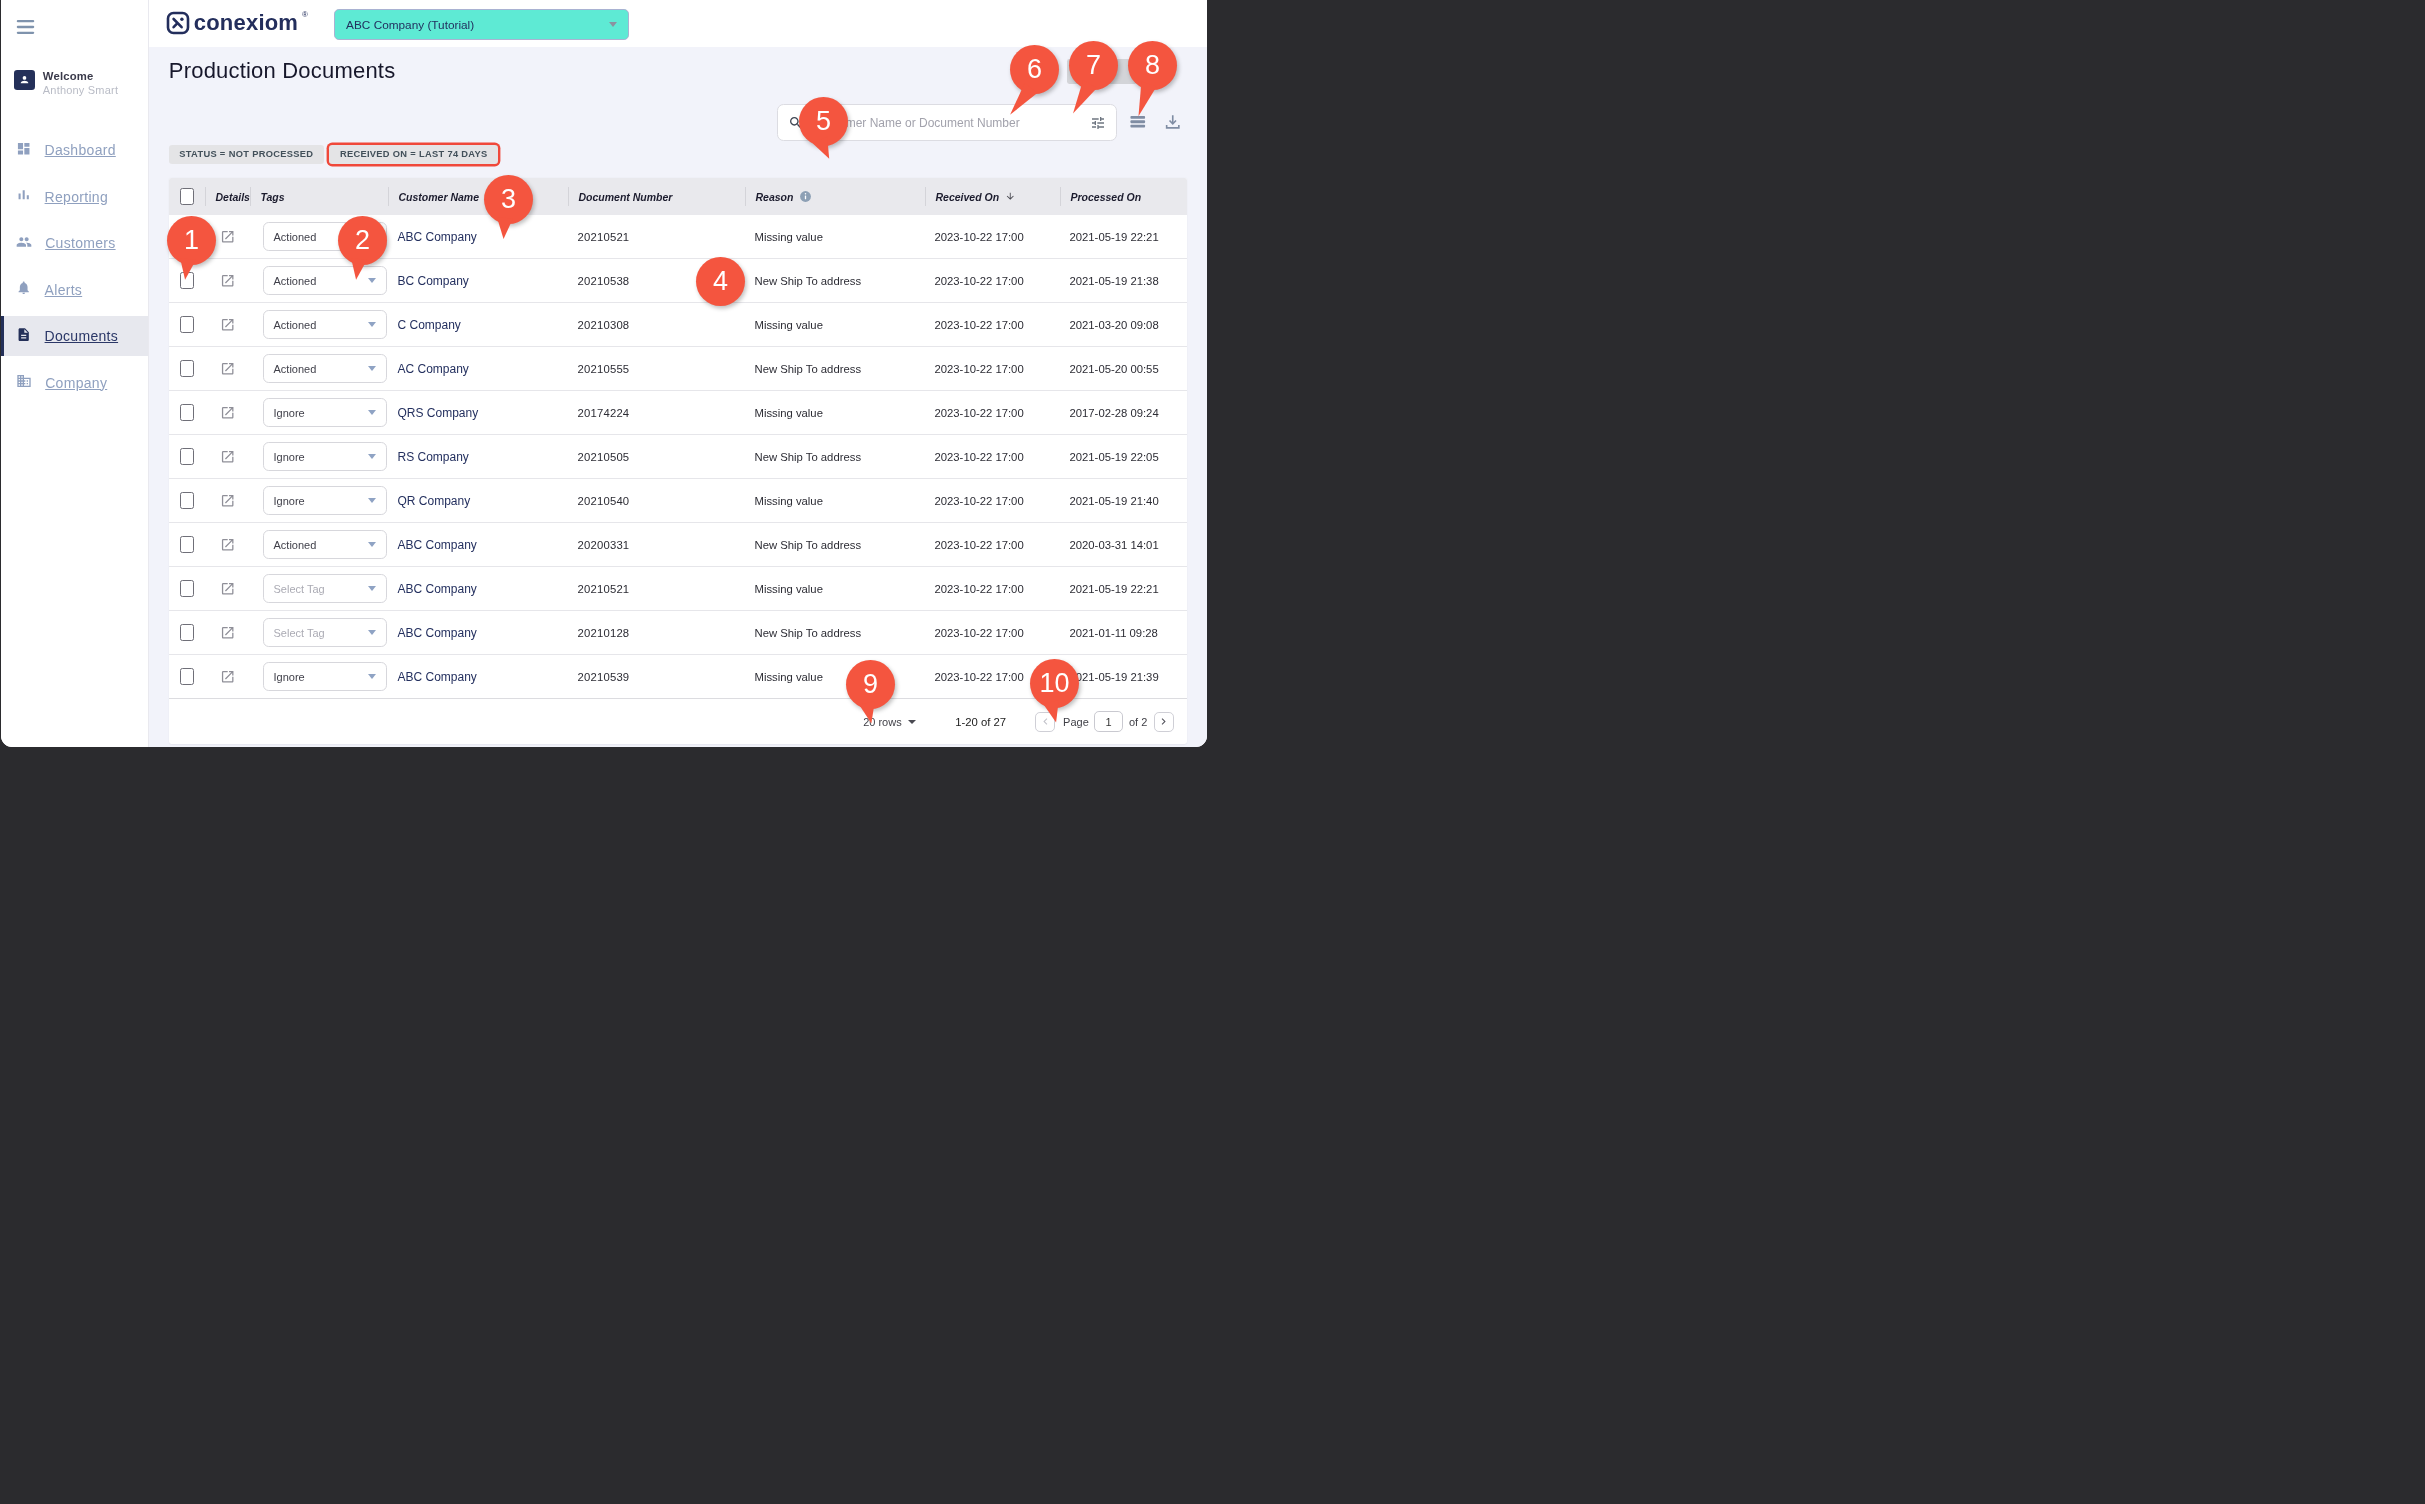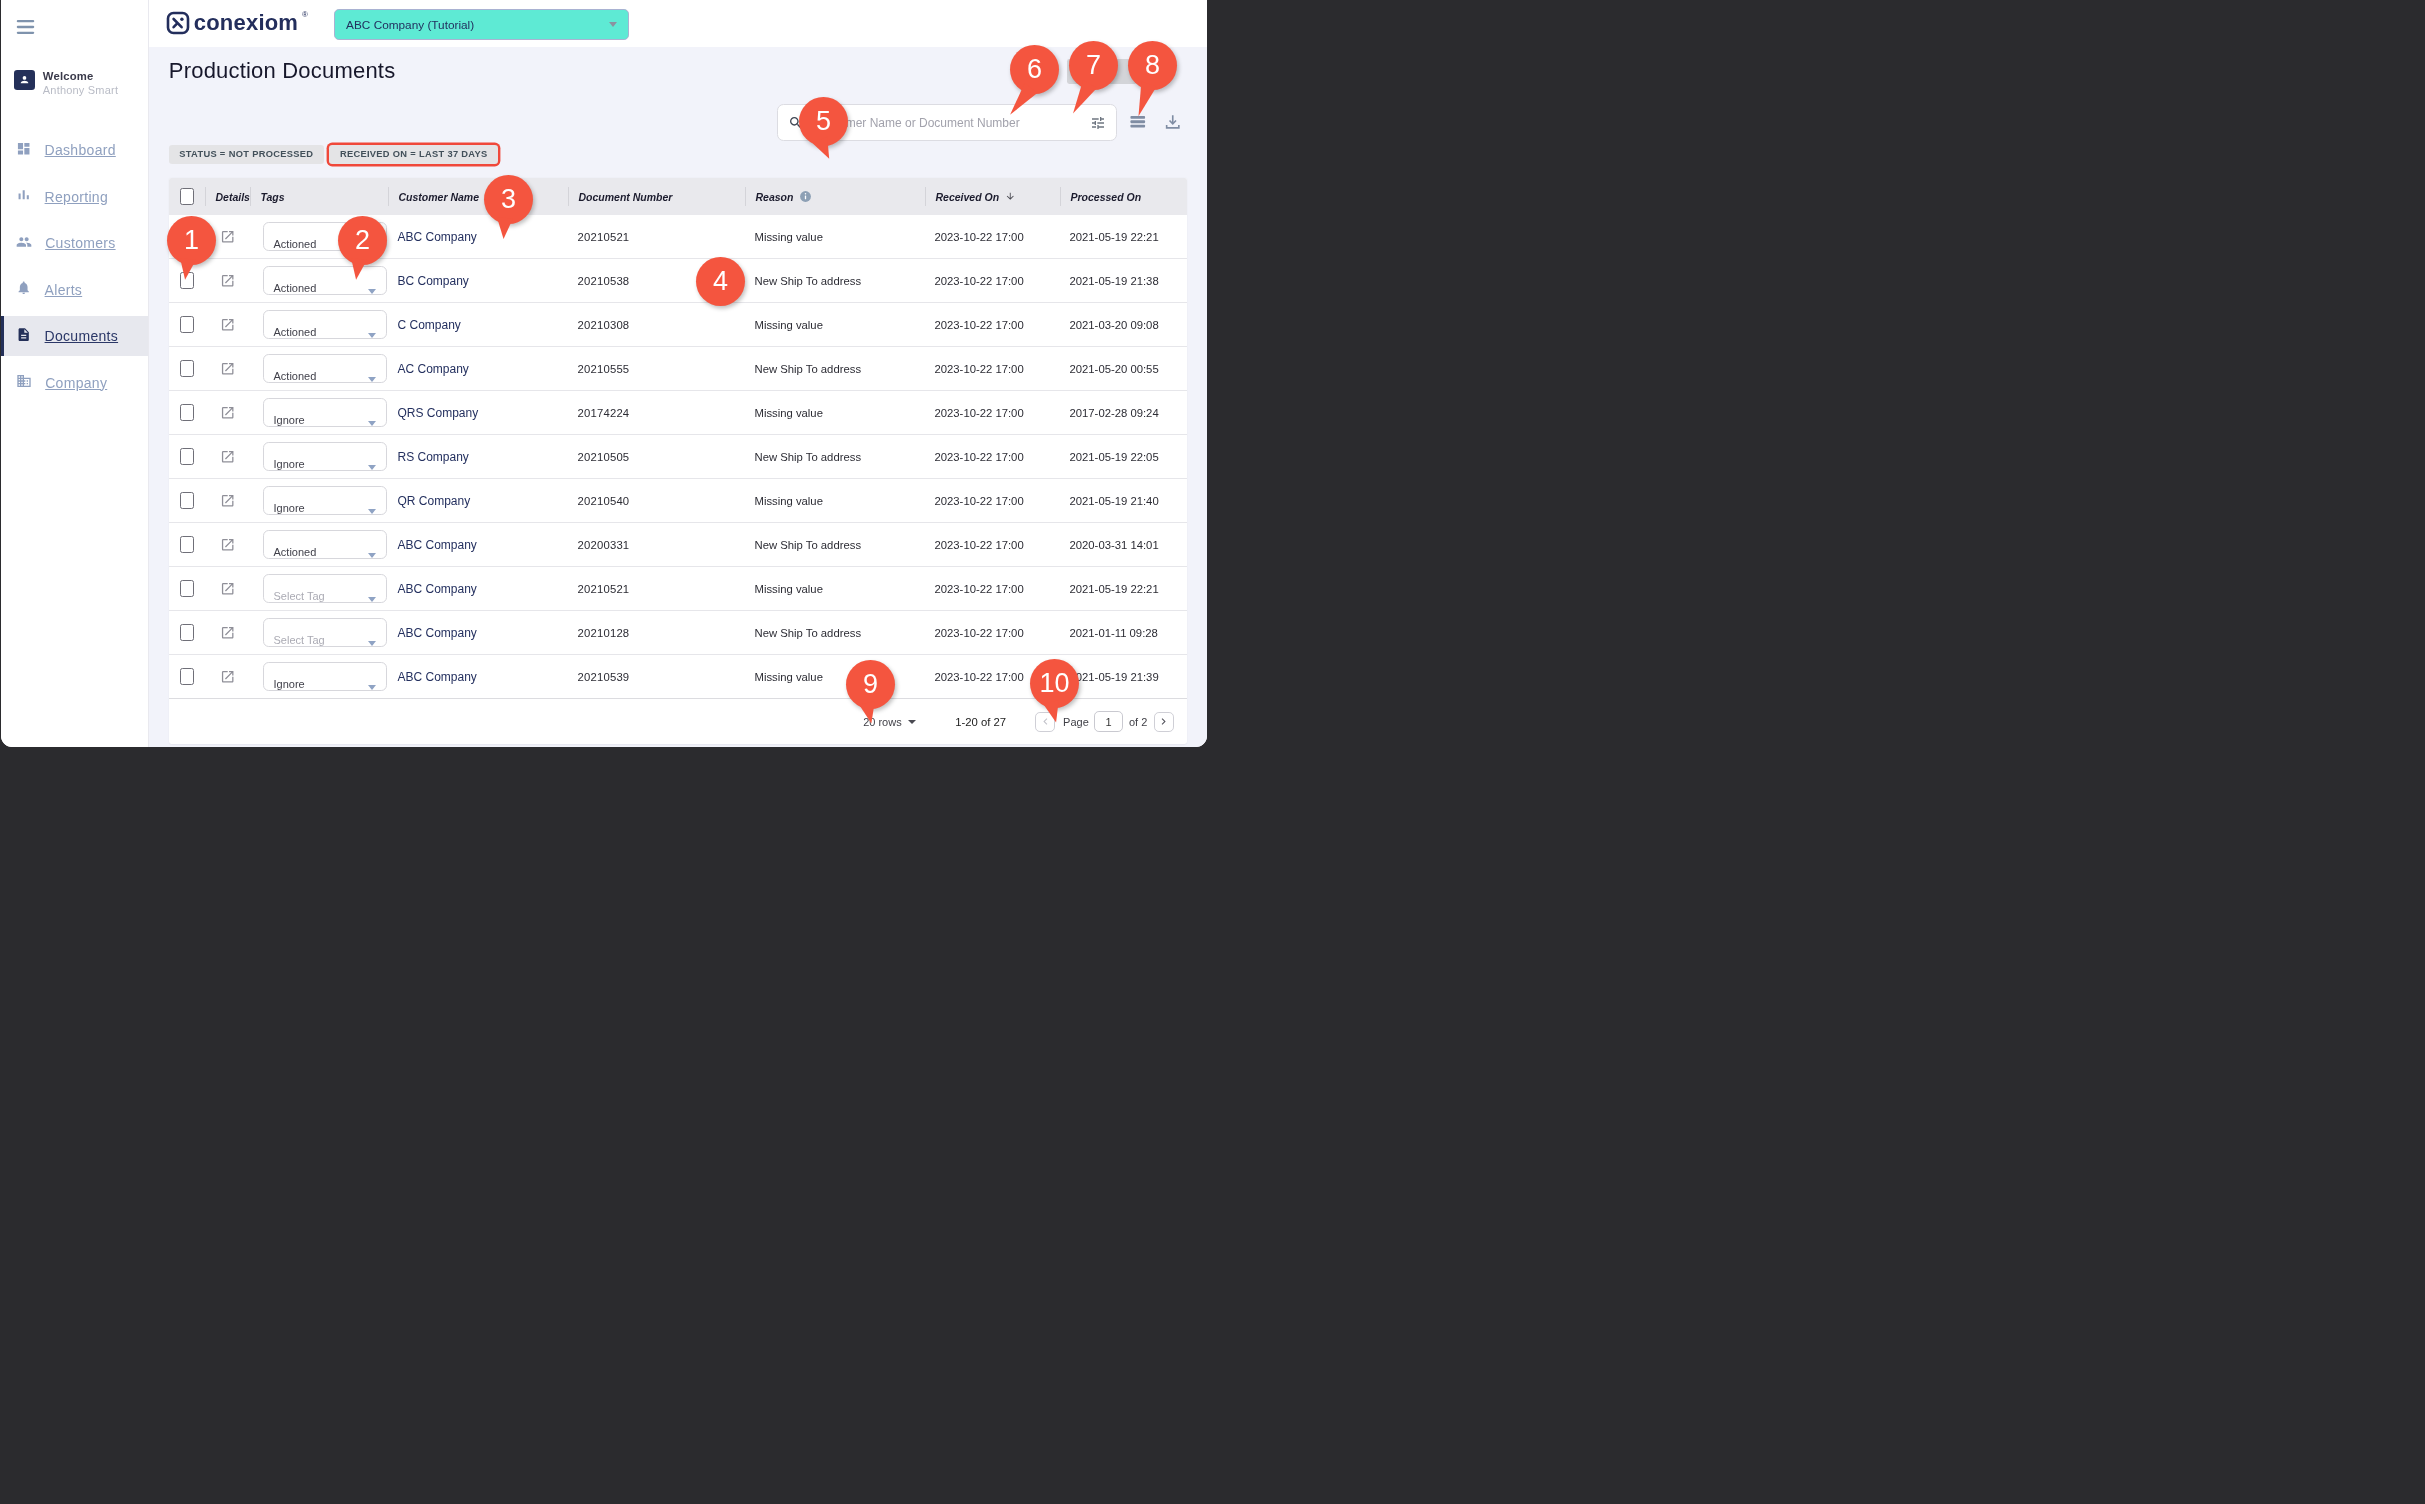--- a/index.html
+++ b/index.html
@@ -77,21 +77,21 @@
   .thead .hcell.sep{border-left:0.8px solid #d4d4d9;font-style:italic;}
   .thead .c-check{justify-content:center;padding-left:0;}
   .tbody .trow{height:43px;border-bottom:0.8px solid #e6e6ea;}
   .tbody .trow:last-child{border-bottom:0;}
   .checkbox{width:12px;height:15.4px;border:1.6px solid #6f6f78;border-radius:2.4px;background:#fff;
             display:inline-block;cursor:pointer;}
   .c-check{display:flex;justify-content:center;}
   .c-details{display:flex;justify-content:center;cursor:pointer;}
   .c-tags{padding-left:13px;}
   .tagselect{width:122px;height:27px;border:0.8px solid #d7d7dc;border-radius:5.7px;background:#fff;
-             display:flex;align-items:flex-end;cursor:pointer;}
+             display:flex;align-items:center;cursor:pointer;}
   .tagselect .tagtext{flex:1;font-size:11px;color:#3f3f49;padding-left:9.7px;}
   .tagselect.placeholder .tagtext{color:#ababb4;}
   .tagselect .tcaret{width:0;height:0;border-left:4.9px solid transparent;border-right:4.9px solid transparent;
                      border-top:5.7px solid #8fa3c4;margin-right:9.7px;}
   .cell{font-size:11.3px;color:#2c2c34;padding-left:9.7px;}
   .custlink{font-size:12px;color:#24305f;cursor:pointer;text-decoration:none;}
   .c-doc{letter-spacing:0.2px;}
   
   .tfoot{height:45px;border-top:0.8px solid #dcdce0;display:flex;align-items:center;
          justify-content:flex-end;padding-right:13px;}
@@ -263,21 +263,21 @@
           </svg>
       </span>
 
       <div class="chips">
         <div class="chip">
           <span class="chip-name">STATUS =</span>
           <span class="chip-value">NOT PROCESSED</span>
         </div>
         <div class="chip highlight">
           <span class="chip-name">RECEIVED ON =</span>
-          <span class="chip-value">LAST 37 DAYS</span>
+          <span class="chip-value">LAST 74 DAYS</span>
         </div>
       </div>
 
       <div class="card">
         <div class="thead">
           <div class="hcell c-check">
               <span class="checkbox"></span>
             </div>
           <div class="hcell sep">Details</div>
           <div class="hcell sep">Tags</div>

